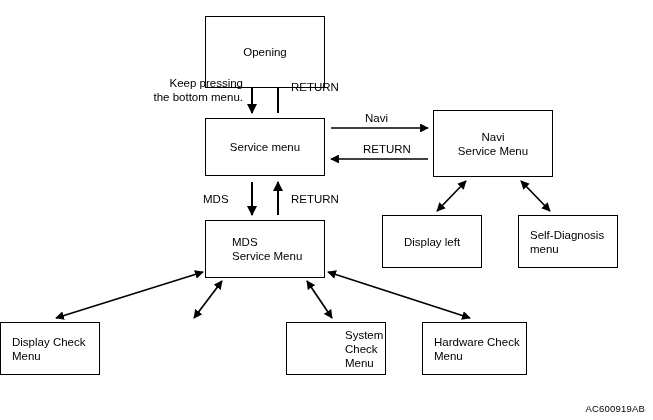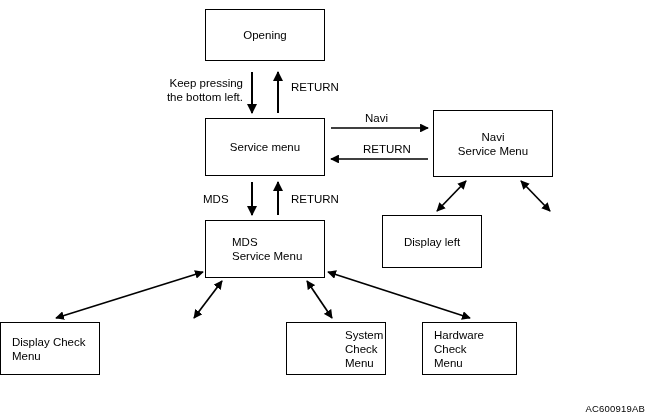--- a/index.html
+++ b/index.html
@@ -107,21 +107,21 @@
 
     <line x1="203" y1="272" x2="56" y2="318" stroke="#000000" stroke-width="1.7" marker-start="url(#arrowStart)" marker-end="url(#arrowEnd)"></line>
 
     <line x1="222" y1="281" x2="194" y2="318" stroke="#000000" stroke-width="1.7" marker-start="url(#arrowStart)" marker-end="url(#arrowEnd)"></line>
 
     <line x1="307" y1="281" x2="332" y2="318" stroke="#000000" stroke-width="1.7" marker-start="url(#arrowStart)" marker-end="url(#arrowEnd)"></line>
 
     <line x1="328" y1="272" x2="470" y2="318" stroke="#000000" stroke-width="1.7" marker-start="url(#arrowStart)" marker-end="url(#arrowEnd)"></line>
   </svg>
 
-  <div class="node-box center" style="left:205px; top:9px; width:120px; height:52px;">
+  <div class="node-box center" style="left:205px; top:16px; width:120px; height:72px;">
     <span class="node-label">Opening</span>
   </div>
 
   <div class="node-box center" style="left:205px; top:118px; width:120px; height:58px;">
     <span class="node-label">Service menu</span>
   </div>
 
   <div class="node-box center" style="left:433px; top:110px; width:120px; height:67px;">
     <span class="node-label">Navi
 Service Menu</span>
@@ -129,39 +129,43 @@
 
   <div class="node-box indent" style="left:205px; top:220px; width:120px; height:58px;">
     <span class="node-label">MDS
 Service Menu</span>
   </div>
 
   <div class="node-box center" style="left:382px; top:215px; width:100px; height:53px;">
     <span class="node-label">Display left</span>
   </div>
 
+  <div class="node-box left-pad" style="left:518px; top:215px; width:100px; height:53px;">
+    <span class="node-label">Self-Diagnosis
+menu</span>
+  </div>
 
   <div class="node-box left-pad" style="left:0; top:322px; width:100px; height:53px;">
     <span class="node-label">Display Check
 Menu</span>
   </div>
 
 
   <div class="node-box left-pad" style="left:286px; top:322px; width:100px; height:53px;padding-left:47px;">
     <span class="node-label">System Check
 Menu</span>
   </div>
 
-  <div class="node-box left-pad" style="left:422px; top:322px; width:95px; height:53px;">
+  <div class="node-box left-pad" style="left:422px; top:322px; width:105px; height:53px;">
     <span class="node-label">Hardware Check
 Menu</span>
   </div>
 
   <span class="edge-label right-align" style="left:148px; top:76px; width:95px;">Keep pressing
-the bottom left.</span>
+the bottom menu.</span>
 
   <span class="edge-label" style="left:291px; top:80px;">RETURN</span>
 
   <span class="edge-label" style="left:365px; top:111px;">Navi</span>
 
   <span class="edge-label" style="left:363px; top:142px;">RETURN</span>
 
   <span class="edge-label" style="left:203px; top:192px;">MDS</span>
 
   <span class="edge-label" style="left:291px; top:192px;">RETURN</span>

